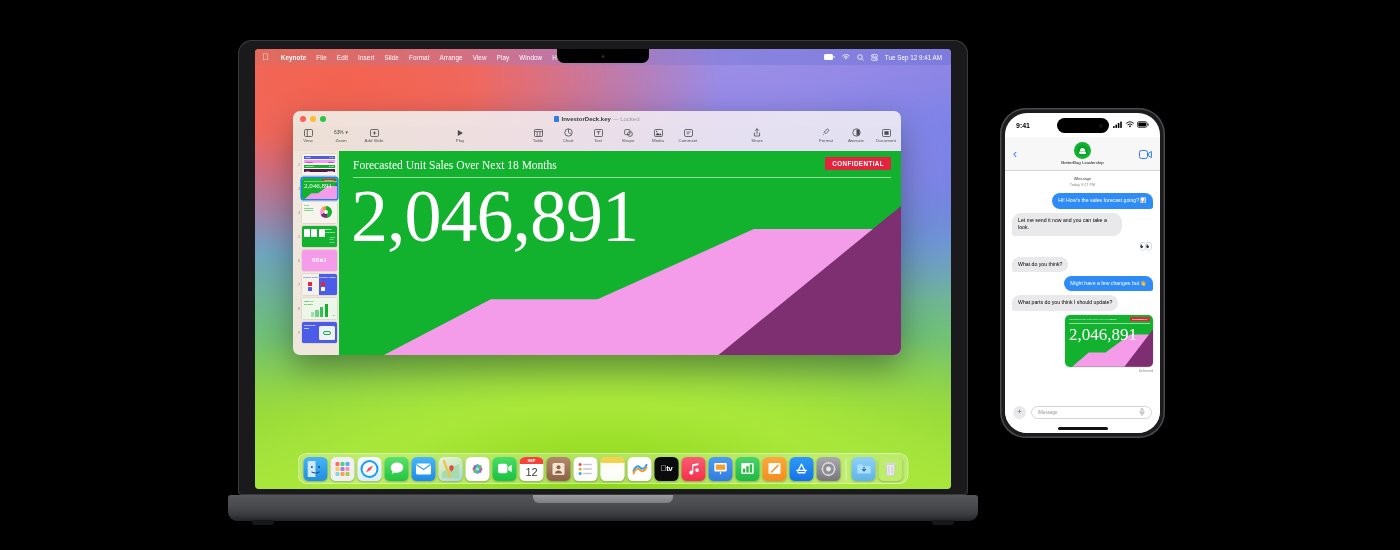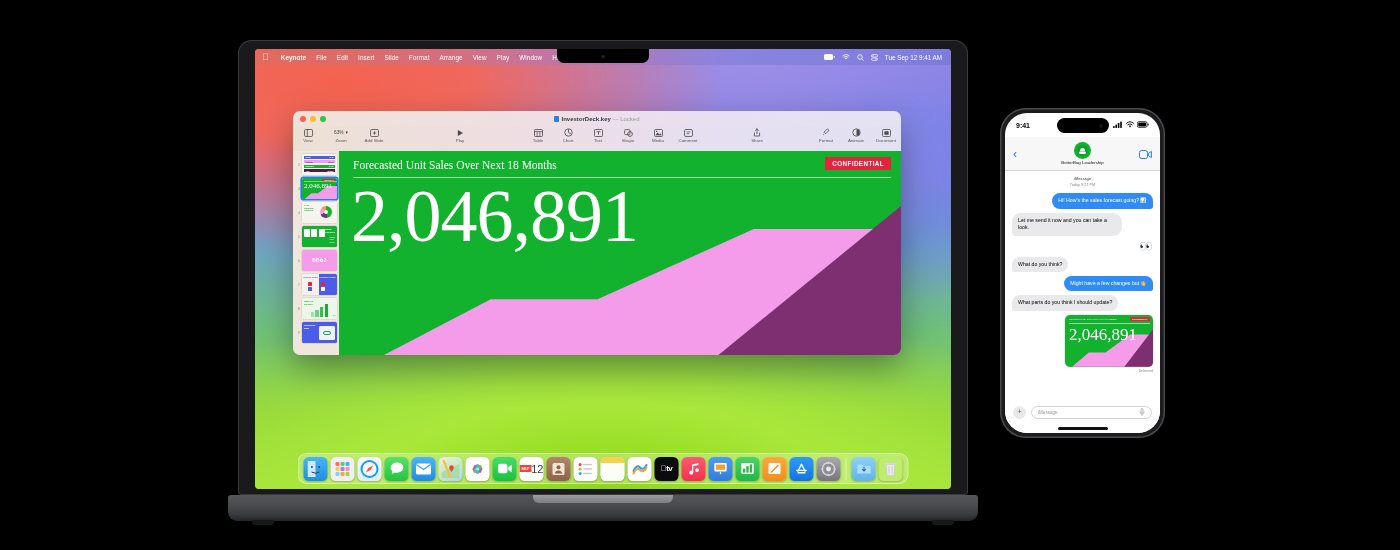--- a/index.html
+++ b/index.html
@@ -596,21 +596,21 @@
               <circle r="1.6" fill="#fff" opacity=".6"></circle>
             </g>
           </svg>
         </div>
         <div class="dock-ico" style="background:linear-gradient(180deg,#49dd67,#18c23f)">
           <svg width="15" height="11" viewBox="0 0 15 11">
               <rect x=".5" y=".8" width="9.4" height="9.4" rx="2" fill="#fff"></rect>
               <path d="M10.8 4 14.2 1.8v7.4L10.8 7z" fill="#fff"></path>
             </svg>
         </div>
-        <div class="dock-ico" style="background:#fff;gap:0">
+        <div class="dock-ico" style="background:#fff;flex-direction:column;gap:0">
           <div style="width:100%;height:7px;background:#f5433c;display:flex;align-items:center;justify-content:center;font-size:4px;font-weight:700;color:#fff">SEP</div>
           <div style="flex:1;display:flex;align-items:center;justify-content:center;font-size:11px;color:#3b3b3d">12</div>
         </div>
         <div class="dock-ico" style="background:linear-gradient(180deg,#b2886a,#8d6348)">
           <svg width="14" height="14" viewBox="0 0 14 14">
               <rect x="1" y="1" width="12" height="12" rx="1.6" fill="#f3e3d2"></rect>
               <circle cx="7" cy="5.2" r="2" fill="#8d6348"></circle>
               <path d="M3.2 11.4c.5-2 2-3 3.8-3s3.3 1 3.8 3z" fill="#8d6348"></path>
             </svg>
         </div>

